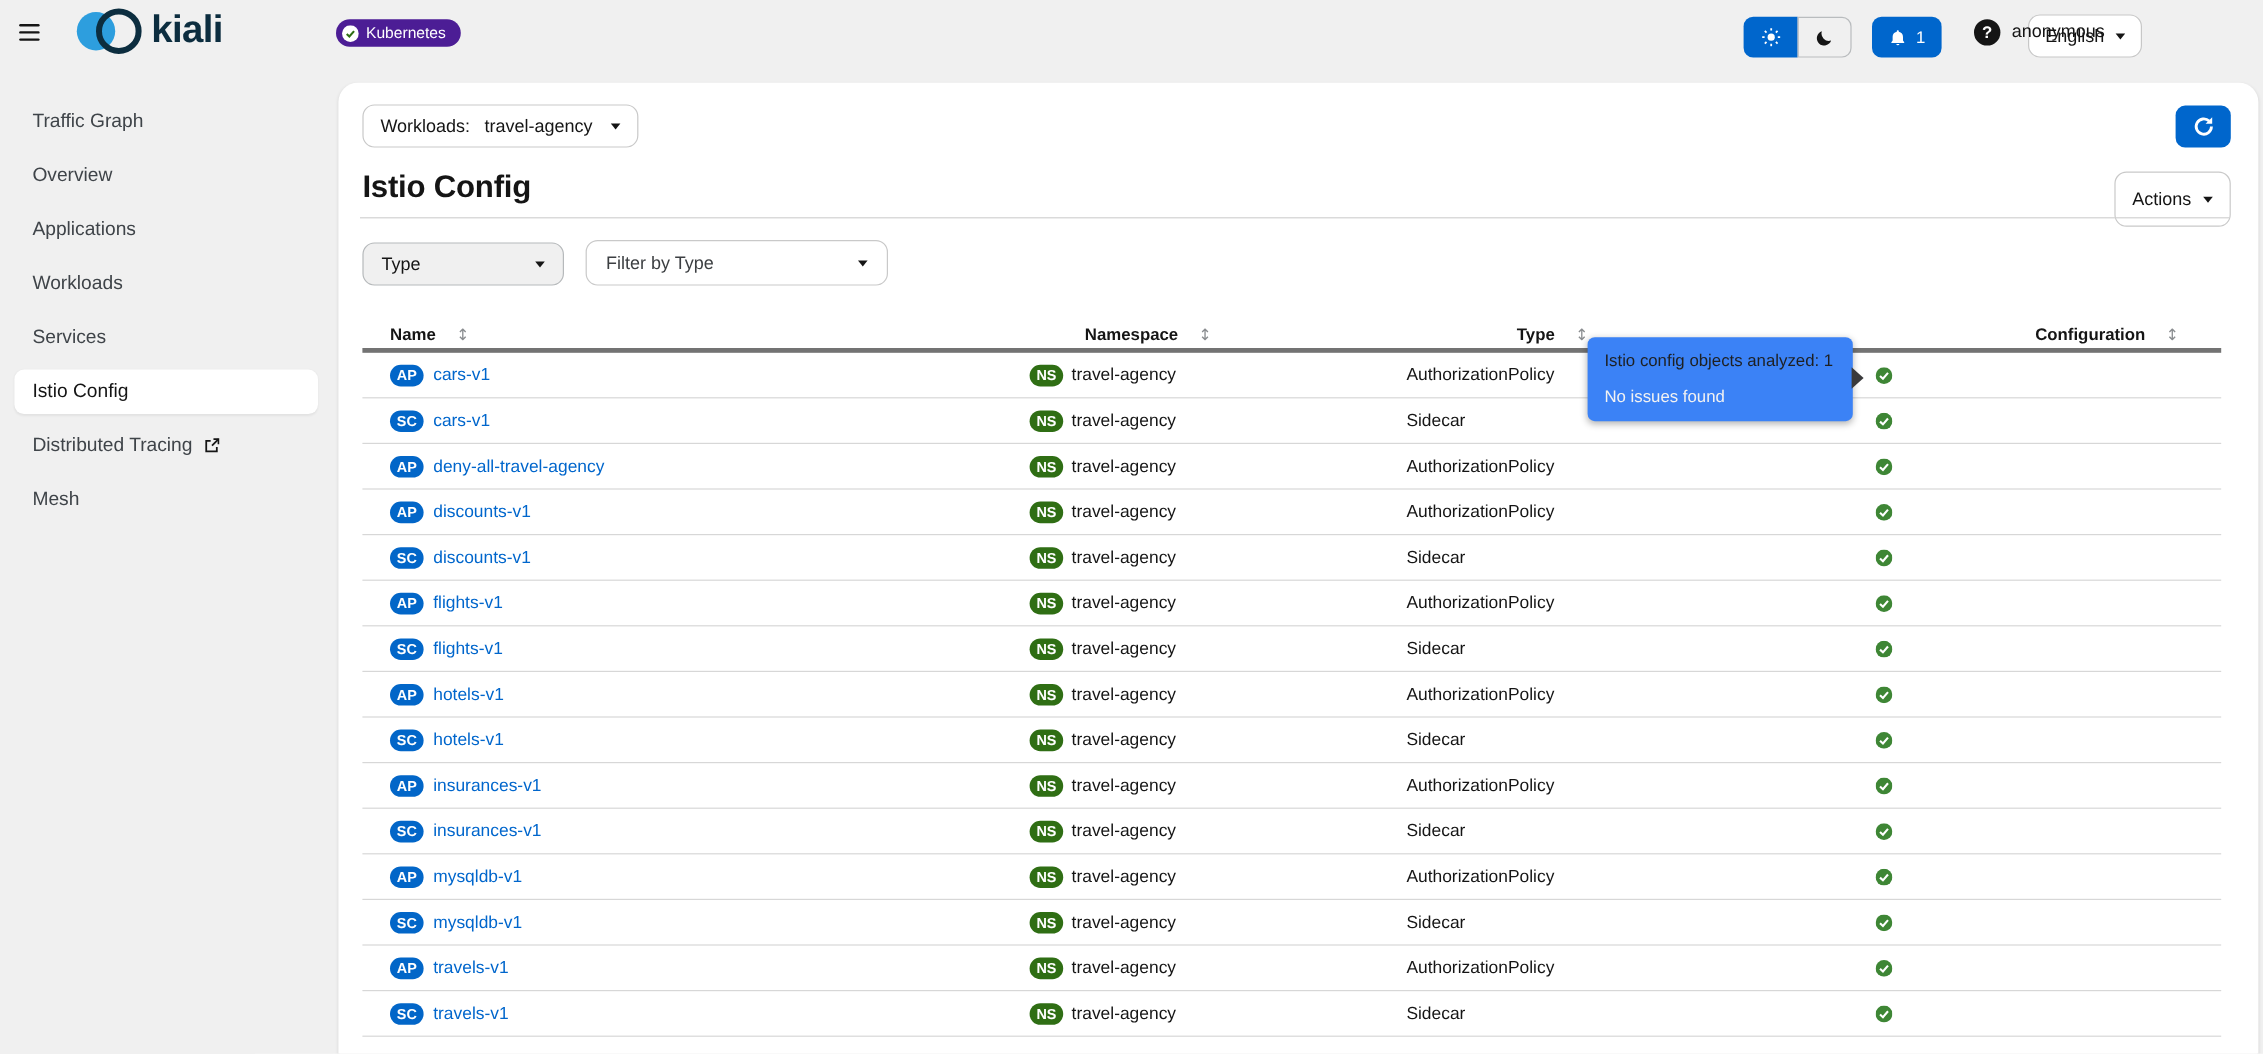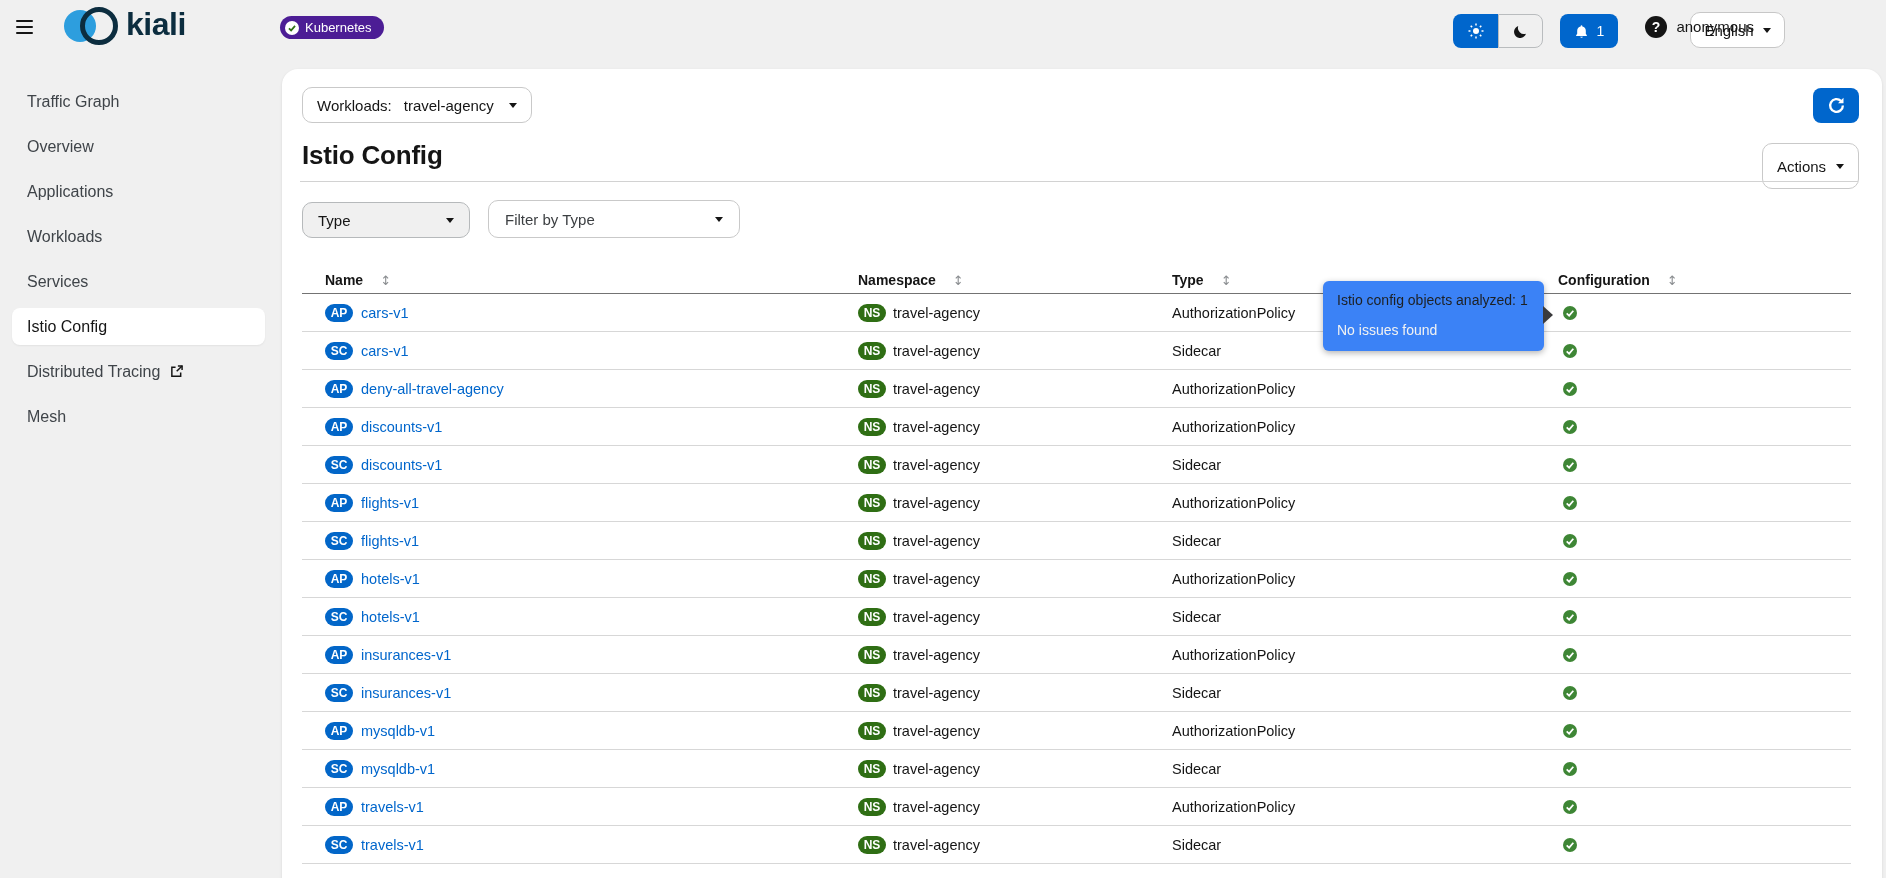--- a/index.html
+++ b/index.html
@@ -65,21 +65,21 @@
     font-size:15px; cursor:pointer; }
   .type-dd .caret { margin-left:auto; }
   .filter-dd { position:absolute; left:206px; top:131px; width:252px; height:38px; background:#fff;
     border:1px solid #c9c9c9; border-radius:10px; display:flex; align-items:center; padding:0 16px;
     font-size:15px; color:#3c3f42; cursor:pointer; }
   .filter-dd .caret { margin-left:auto; }
 
   
   .cfg-table { position:absolute; left:20px; top:197px; width:1549px; }
   .t-head, .t-row { display:grid; grid-template-columns:556px 314px 386px 1fr; align-items:center; }
-  .t-head { height:28px; border-bottom:1px solid #737373; font-size:14px; font-weight:700; }
+  .t-head { height:28px; border-bottom:4px solid #737373; font-size:14px; font-weight:700;gap:46px; }
   .t-head .cell-name { padding-left:23px; }
   .sort-ic { font-family:"DejaVu Sans", sans-serif; font-size:13px; font-weight:400; color:#8a8d90;
     margin-left:17px; cursor:pointer; }
   .t-row { height:38px; border-bottom:1px solid #d7d7d7; font-size:14.5px; }
   .t-row .cell-name { padding-left:23px; display:flex; align-items:center; gap:8px; }
   .badge { display:inline-flex; align-items:center; justify-content:center; min-width:28px; height:18px;
     border-radius:9px; color:#ffffff; font-size:12px; font-weight:700; padding:0 5px; }
   .badge.blue { background:#0266c8; }
   .badge.green { background:#2f6e14; }
   .row-link { color:#0066cc; text-decoration:none; cursor:pointer; }

